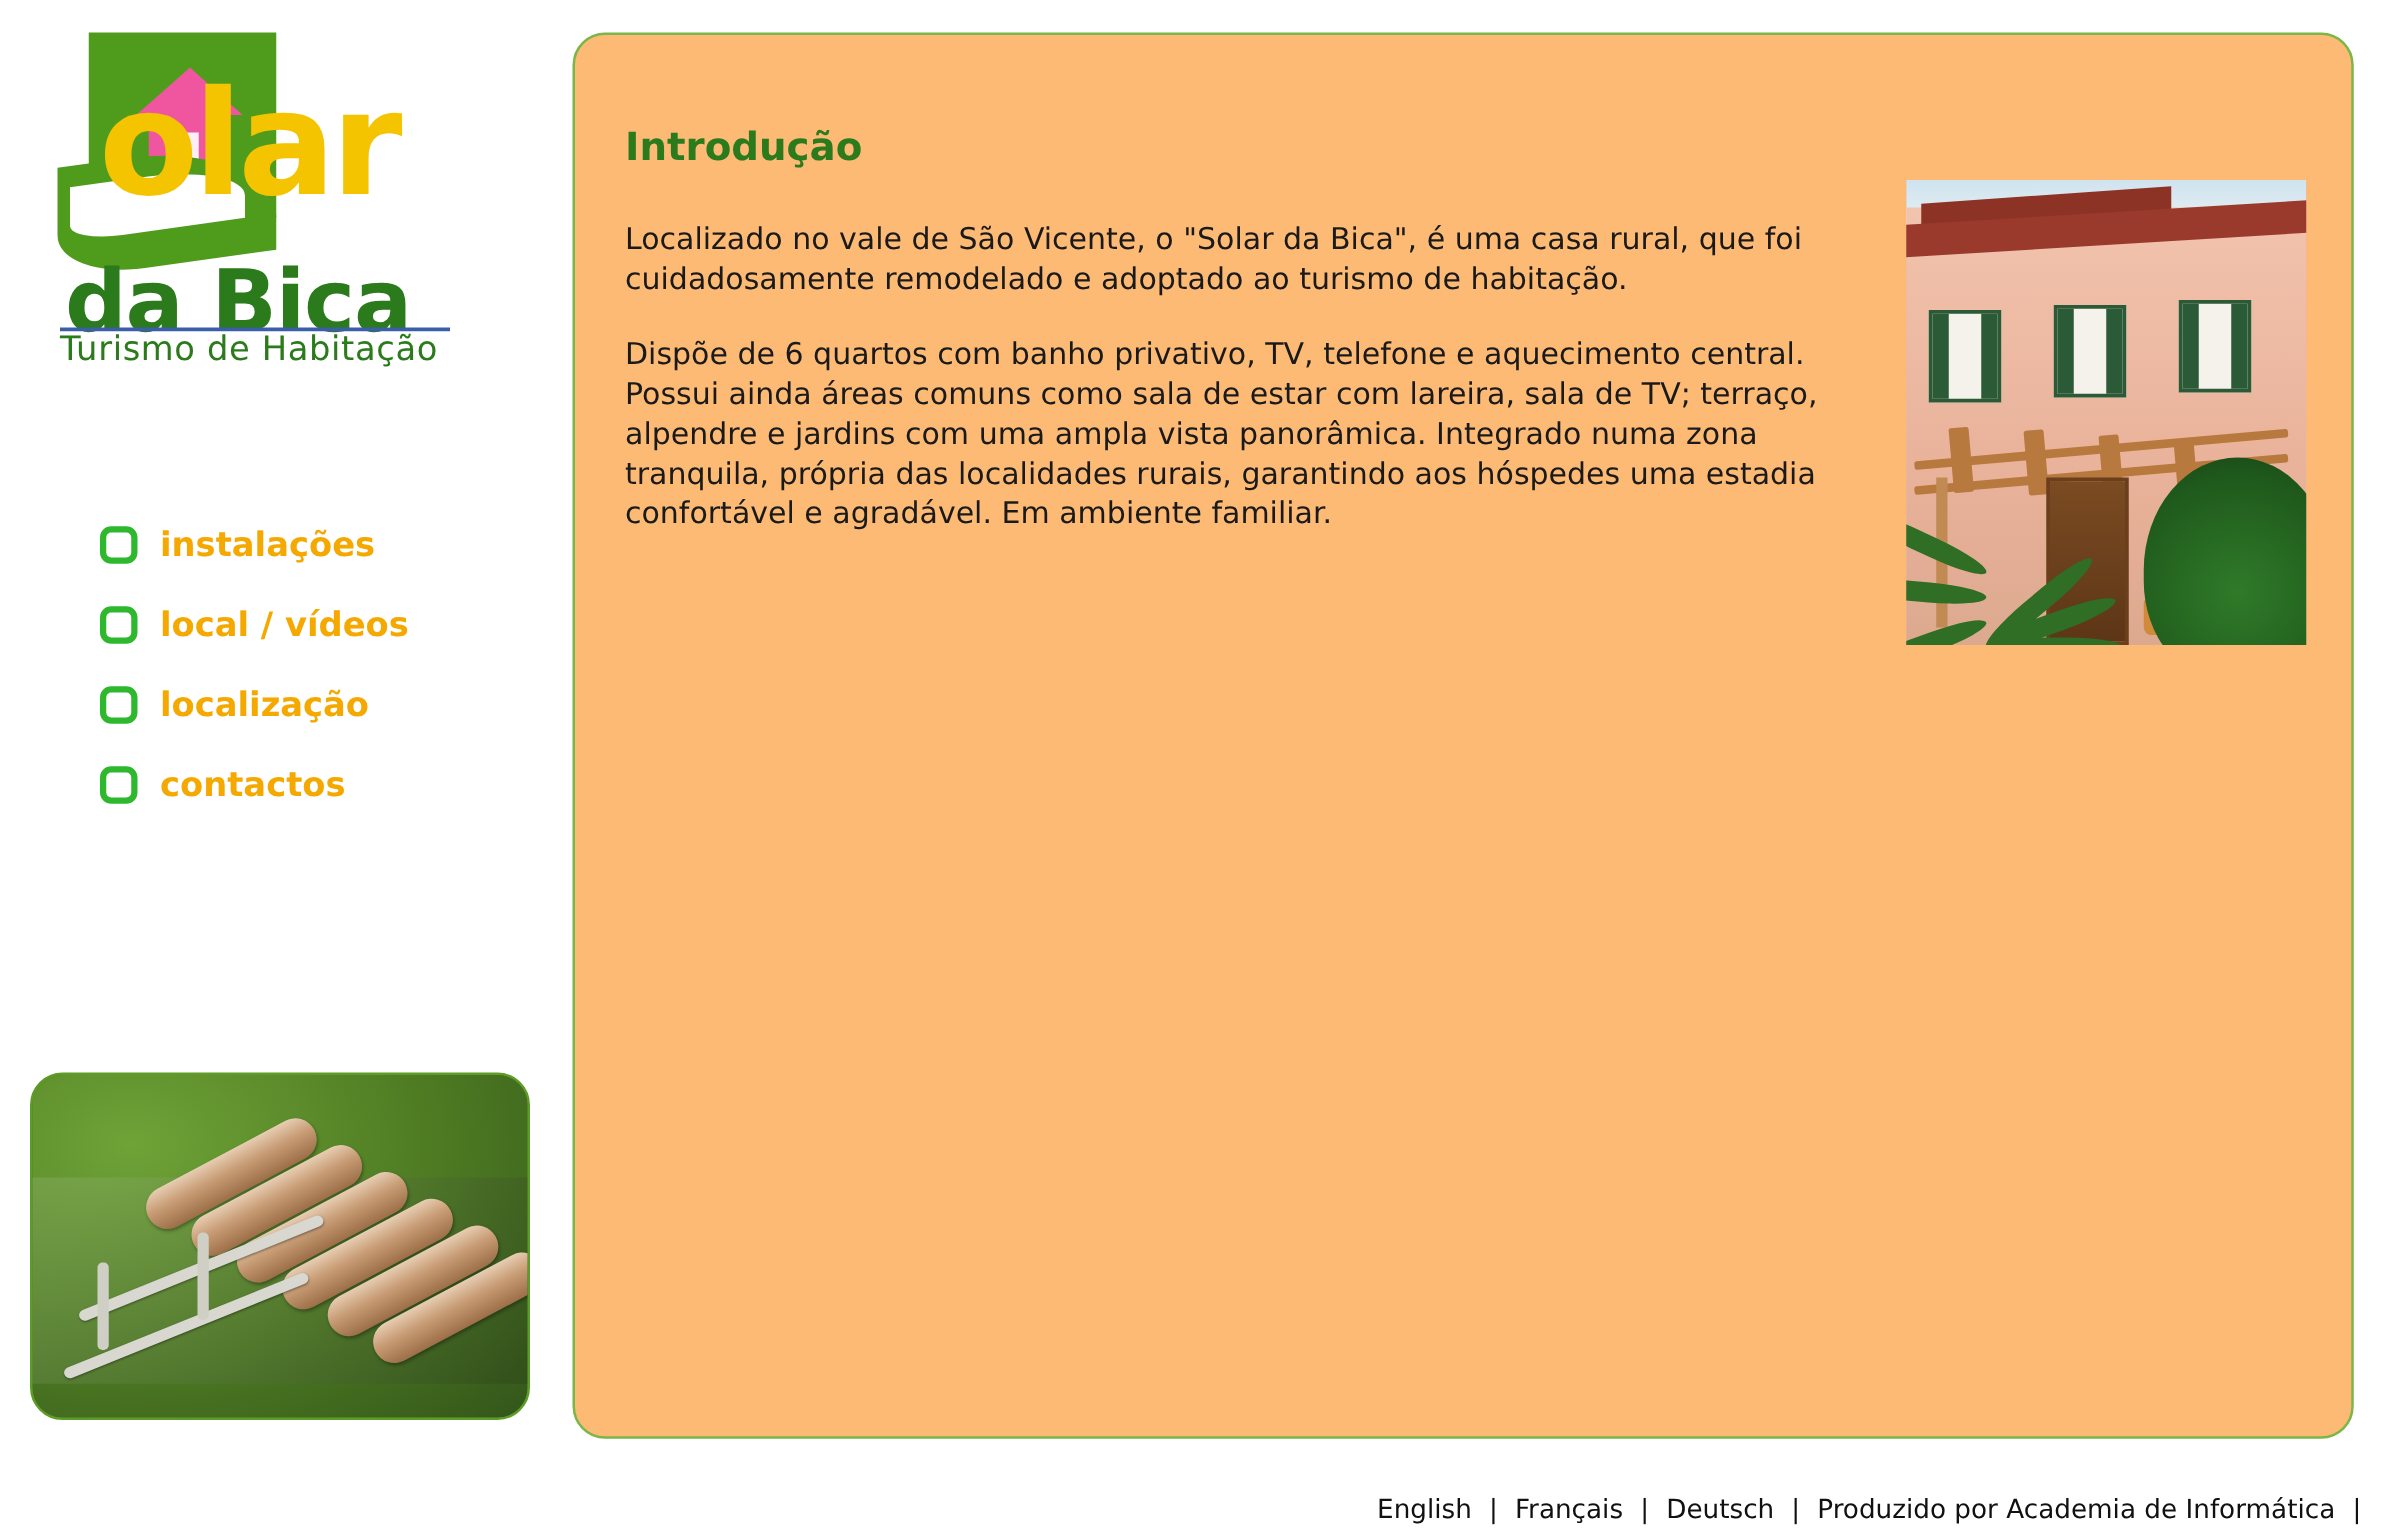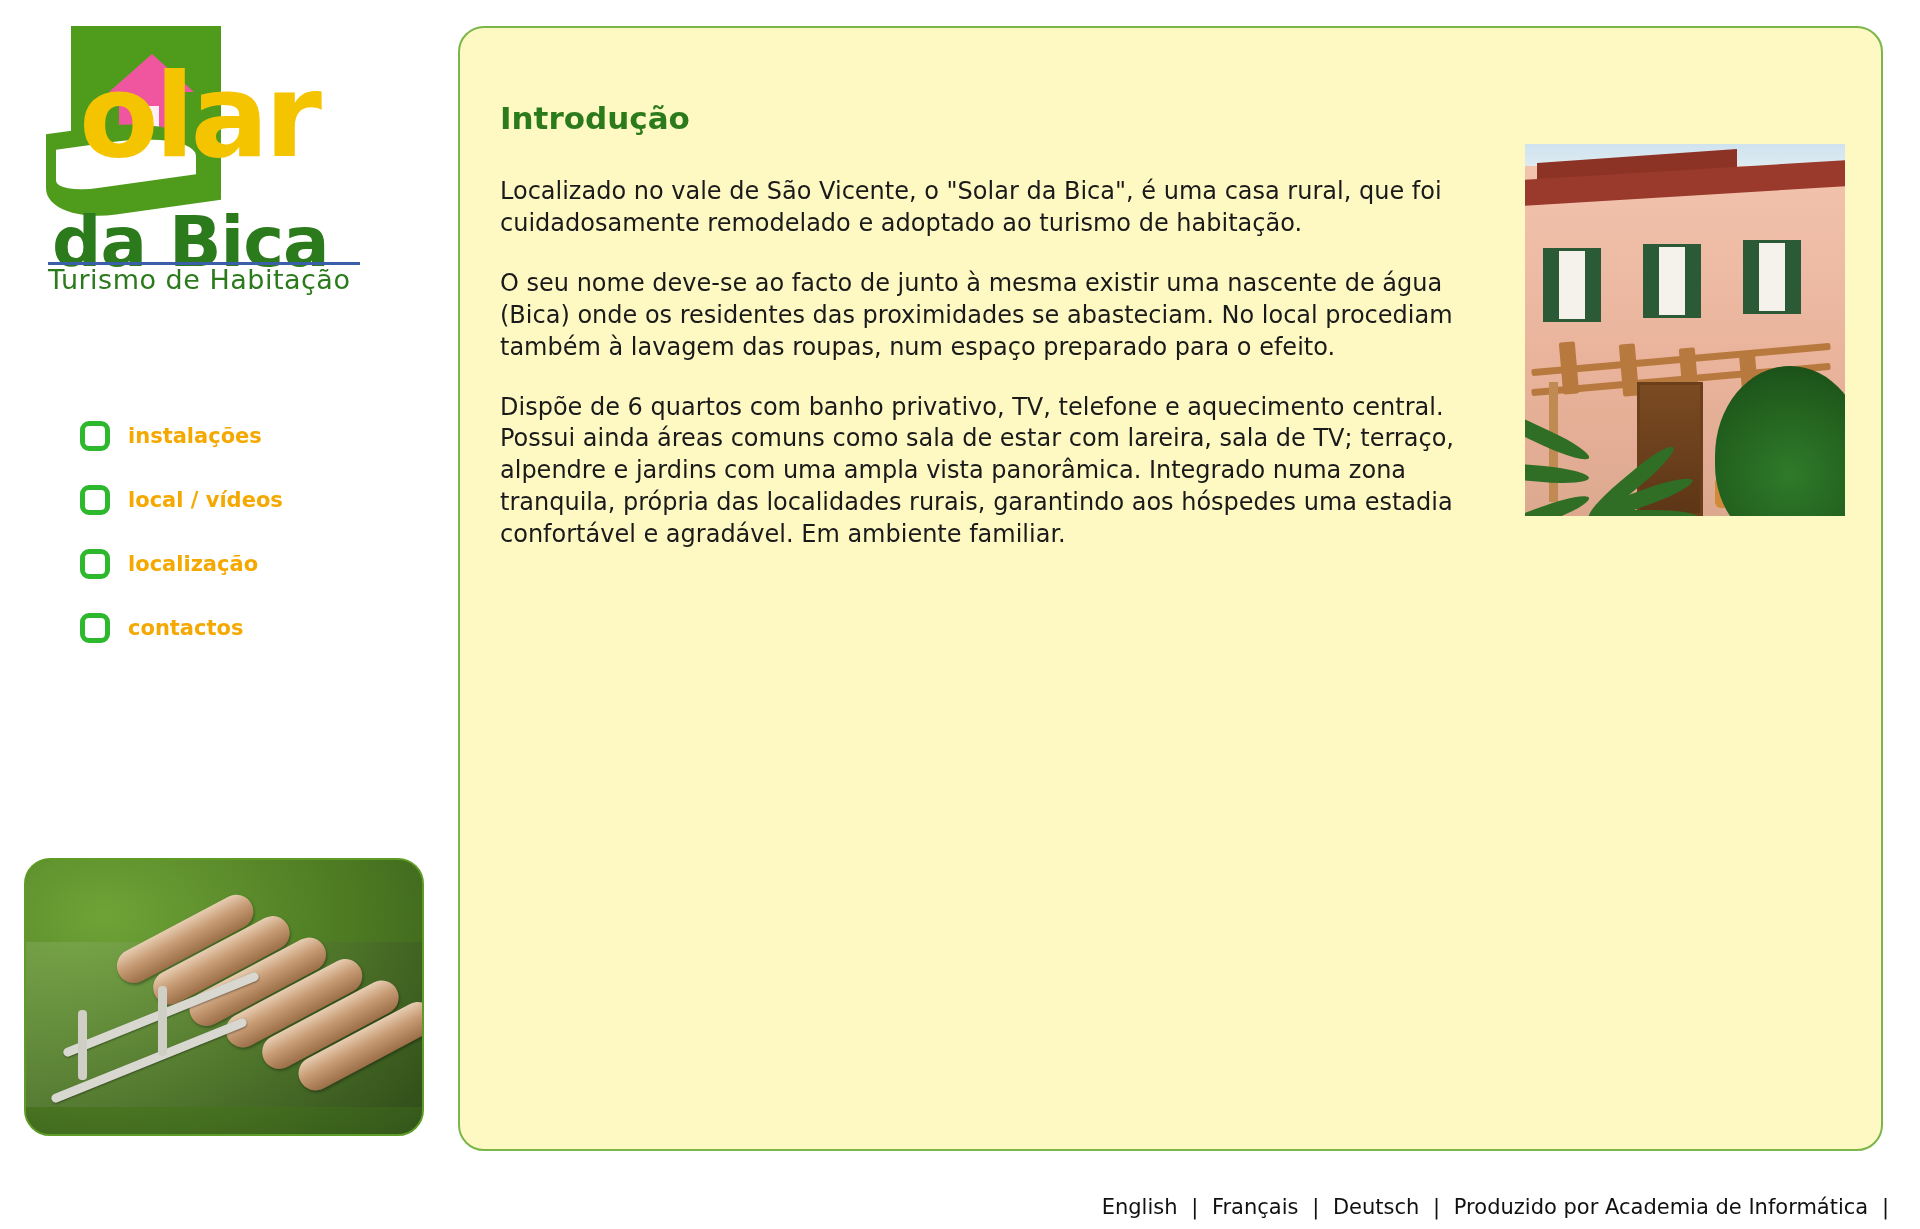--- a/index.html
+++ b/index.html
@@ -172,21 +172,21 @@
     width: 30px;
     height: 30px;
     border: 5px solid #2eb82e;
     border-radius: 9px;
     box-sizing: border-box;
     flex: 0 0 auto;
   }
   .nav-label {
     margin-left: 18px;
     font-family: "DejaVu Sans", sans-serif;
-    font-size: 21px;
+    font-size: 27px;
     font-weight: bold;
     color: #f5a800;
   }
 
   
   .side-photo {
     position: absolute;
     left: 24px;
     top: 858px;
     width: 400px;
@@ -247,21 +247,21 @@
   
   .panel {
     position: absolute;
     left: 458px;
     top: 26px;
     width: 1425px;
     height: 1125px;
     border: 2px solid #7ab648;
     border-radius: 26px;
     box-sizing: border-box;
-    background: #fef9c3;
+    background: #fdba74;
   }
   .panel-title {
     position: absolute;
     left: 40px;
     top: 72px;
     font-family: "DejaVu Sans", sans-serif;
     font-size: 31px;
     font-weight: bold;
     color: #2b7a1b;
   }
@@ -471,21 +471,20 @@
     <div class="sp-post" style="left:52px; top:150px;"></div>
     <div class="sp-post" style="left:132px; top:126px;"></div>
   </div>
 
   <div class="panel">
 
     <div class="panel-title">Introdução</div>
 
     <div class="panel-body">
       <p>Localizado no vale de São Vicente, o "Solar da Bica", é uma casa rural, que foi cuidadosamente remodelado e adoptado ao turismo de habitação.</p>
-      <p>O seu nome deve-se ao facto de junto à mesma existir uma nascente de água (Bica) onde os residentes das proximidades se abasteciam. No local procediam também à lavagem das roupas, num espaço preparado para o efeito.</p>
       <p>Dispõe de 6 quartos com banho privativo, TV, telefone e aquecimento central. Possui ainda áreas comuns como sala de estar com lareira, sala de TV; terraço, alpendre e jardins com uma ampla vista panorâmica. Integrado numa zona tranquila, própria das localidades rurais, garantindo aos hóspedes uma estadia confortável e agradável. Em ambiente familiar.</p>
     </div>
 
     <div class="house-photo">
       <div class="hp-sky"></div>
       <div class="hp-wall"></div>
       <div class="hp-roof2"></div>
       <div class="hp-roof"></div>
 
       <div class="hp-win" style="left:18px; top:104px;"></div>

